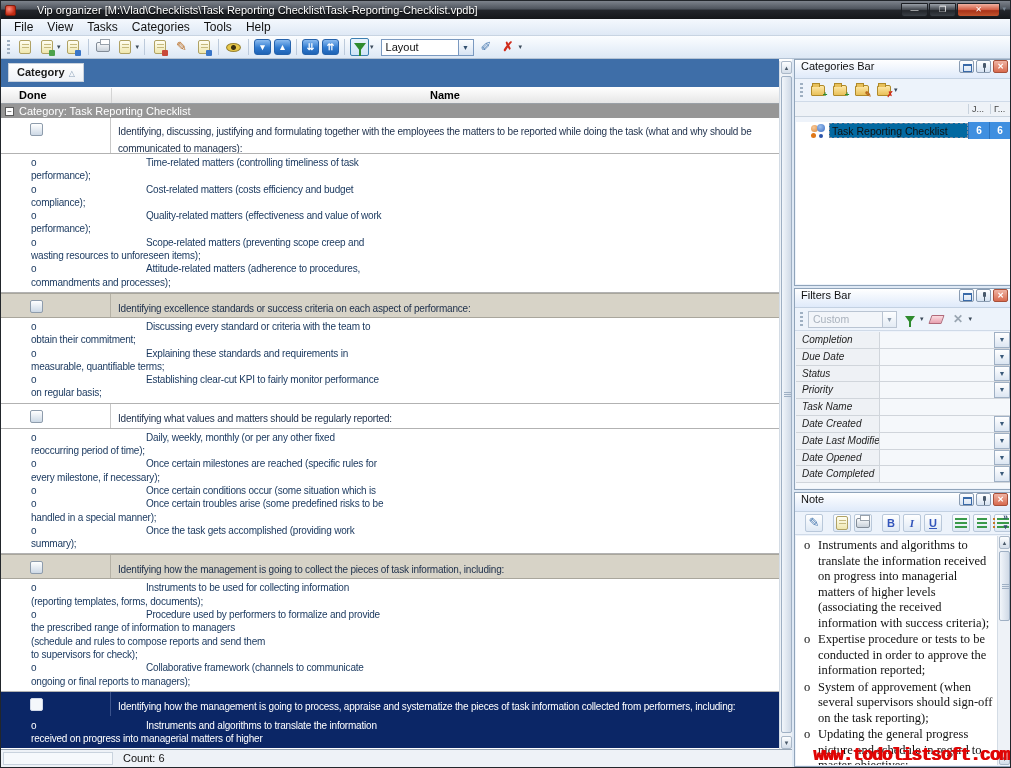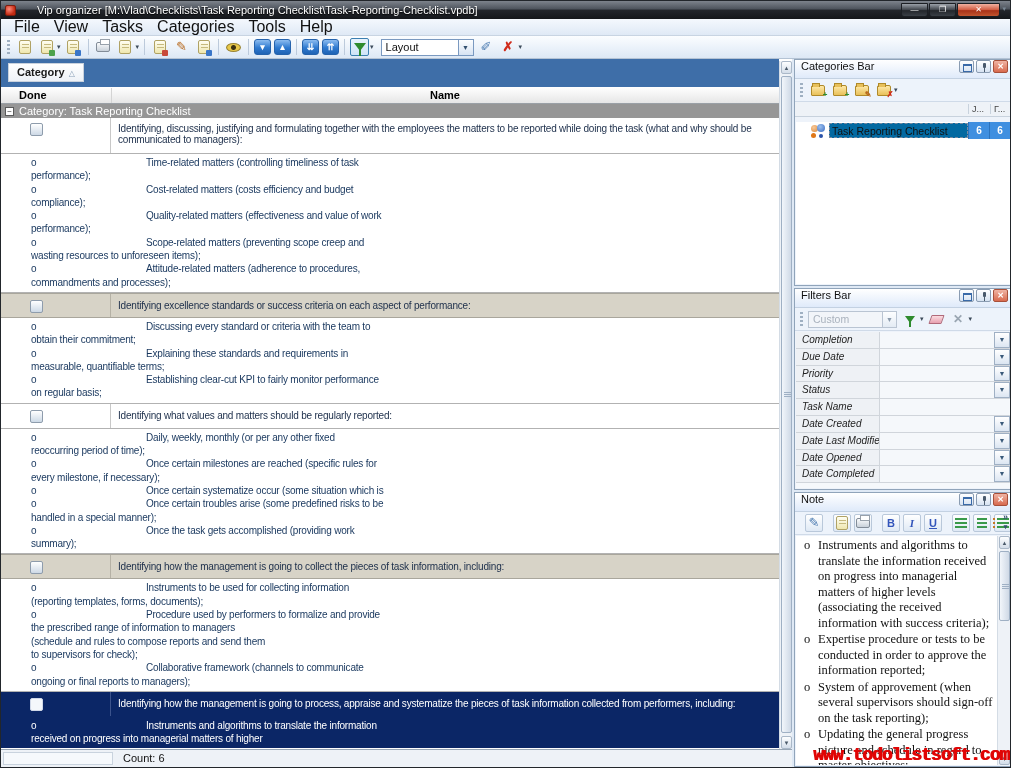--- a/index.html
+++ b/index.html
@@ -15,21 +15,21 @@
   #title-text { color:#fff; font-size:11px; white-space:nowrap; overflow:hidden; flex:1; text-shadow:0 1px 1px #000; }
   .winbtns { display:flex; gap:1px; margin-right:6px; }
   .wbtn { height:14px; border:1px solid #1c1f24; border-radius:0 0 3px 3px; color:#fff; font-size:8px;
     line-height:12px; text-align:center; background:linear-gradient(#9aa0a8,#3c4148 50%,#23262b 55%,#3a3f46); }
   .wbtn.min,.wbtn.max { width:27px; }
   .wbtn.close { width:43px; background:linear-gradient(#f0b0a0,#d05a40 50%,#a83218 55%,#c2552f); }
 
   
   #menubar { position:absolute; left:0; top:18px; width:100%; height:17px;
     background:linear-gradient(#f4f8fd,#dfe9f5); border-bottom:1px solid #c8d4e2;
-    display:flex; align-items:center; padding-left:6px; font-size:16px; color:#111; }
+    display:flex; align-items:center; padding-left:6px; font-size:12px; color:#111; }
   .menu-item { padding:1px 7px; cursor:default; }
   #menu-overflow { position:absolute; right:4px; top:4px; font-size:7px; color:#7a8794; }
 
   
   #toolbar { position:absolute; left:0; top:35px; width:100%; height:23px;
     background:linear-gradient(#fbfdff,#dde8f5); border-bottom:1px solid #b4c3d4;
     display:flex; align-items:center; padding-left:4px; gap:3px; }
   .tb-grip { width:3px; height:15px; margin:0 2px;
     background:repeating-linear-gradient(#9fb0c2 0 2px, transparent 2px 4px); }
   .tb-sep { width:1px; height:16px; background:#bccadb; margin:0 2px; }
@@ -76,21 +76,21 @@
 
   .row-group { height:14px; background:#969696; color:#fff; font-size:11px; letter-spacing:0;
     display:flex; align-items:center; padding-left:4px; gap:5px; }
   .row-group .minus { width:9px; height:9px; background:#fff; border:1px solid #5a5a5a; color:#333;
     font-size:8px; line-height:7px; text-align:center; }
   .row-item { position:relative; border-bottom:1px solid #b2b2b2; background:#fff; color:#1c2e4a; }
   .row-item .cbcell { position:absolute; left:24px; top:0; bottom:0; width:86px; border-right:1px solid #c8c8c8; }
   .row-item .cb { position:absolute; left:5px; top:5px; width:13px; height:13px;
     border:1px solid #8e9cac; border-radius:2px; background:linear-gradient(#ffffff,#cdd9e6); }
   .row-item .itext { position:absolute; left:110px; right:0; top:0; bottom:0; padding:5px 4px 0 7px;
-    white-space:pre; overflow:hidden; line-height:11px; }
+    white-space:pre; overflow:hidden; line-height:17px; }
   .row-item.one { height:25px; } .row-item.one .itext { padding-top:6px; } .row-item.one .cb { top:6px; }
   .row-item.two { height:36px; }
   .row-item.shaded { background:#d7d3c7; border-top:1px solid #a9a69c; border-bottom:1px solid #a9a69c; }
   .row-item.shaded .cbcell { border-right:1px solid #b5b1a5; }
   .row-item.sel { background:#0b2666; color:#fff; border-bottom:1px solid #0b2666; }
   .row-item.sel .cb { border-color:#d0d8e8; background:#f4f7fb; }
   .row-item.sel .cbcell { border-right:1px solid #3c538c; }
   .row-sub { position:relative; background:#fff; color:#17365d; border-bottom:1px solid #b2b2b2;
     padding:2px 0 3px 30px; line-height:13.3px; overflow:hidden; }
   .row-sub.sel { background:#0b2666; color:#fff; border-bottom:none; }
@@ -360,21 +360,21 @@
             <span>Daily, weekly, monthly (or per any other fixed</span>
           </div>
           <div class="bullet-cont">reoccurring period of time);</div>
           <div class="bullet-first">
             <span class="marker">o</span>
             <span>Once certain milestones are reached (specific rules for</span>
           </div>
           <div class="bullet-cont">every milestone, if necessary);</div>
           <div class="bullet-first">
             <span class="marker">o</span>
-            <span>Once certain systematize occur (some situation which is</span>
+            <span>Once certain conditions occur (some situation which is</span>
           </div>
           <div class="bullet-first">
             <span class="marker">o</span>
             <span>Once certain troubles arise (some predefined risks to be</span>
           </div>
           <div class="bullet-cont">handled in a special manner);</div>
           <div class="bullet-first">
             <span class="marker">o</span>
             <span>Once the task gets accomplished (providing work</span>
           </div>
@@ -511,26 +511,26 @@
             <div class="flabel">Completion</div>
             <div class="fvalue"></div>
             <div class="fdrop">▼</div>
           </div>
           <div class="frow">
             <div class="flabel">Due Date</div>
             <div class="fvalue"></div>
             <div class="fdrop">▼</div>
           </div>
           <div class="frow">
+            <div class="flabel">Status</div>
+            <div class="fvalue"></div>
+            <div class="fdrop">▼</div>
+          </div>
+          <div class="frow">
             <div class="flabel">Priority</div>
-            <div class="fvalue"></div>
-            <div class="fdrop">▼</div>
-          </div>
-          <div class="frow">
-            <div class="flabel">Status</div>
             <div class="fvalue"></div>
             <div class="fdrop">▼</div>
           </div>
           <div class="frow">
             <div class="flabel">Task Name</div>
             <div class="fvalue"></div>
           </div>
           <div class="frow">
             <div class="flabel">Date Created</div>
             <div class="fvalue"></div>

